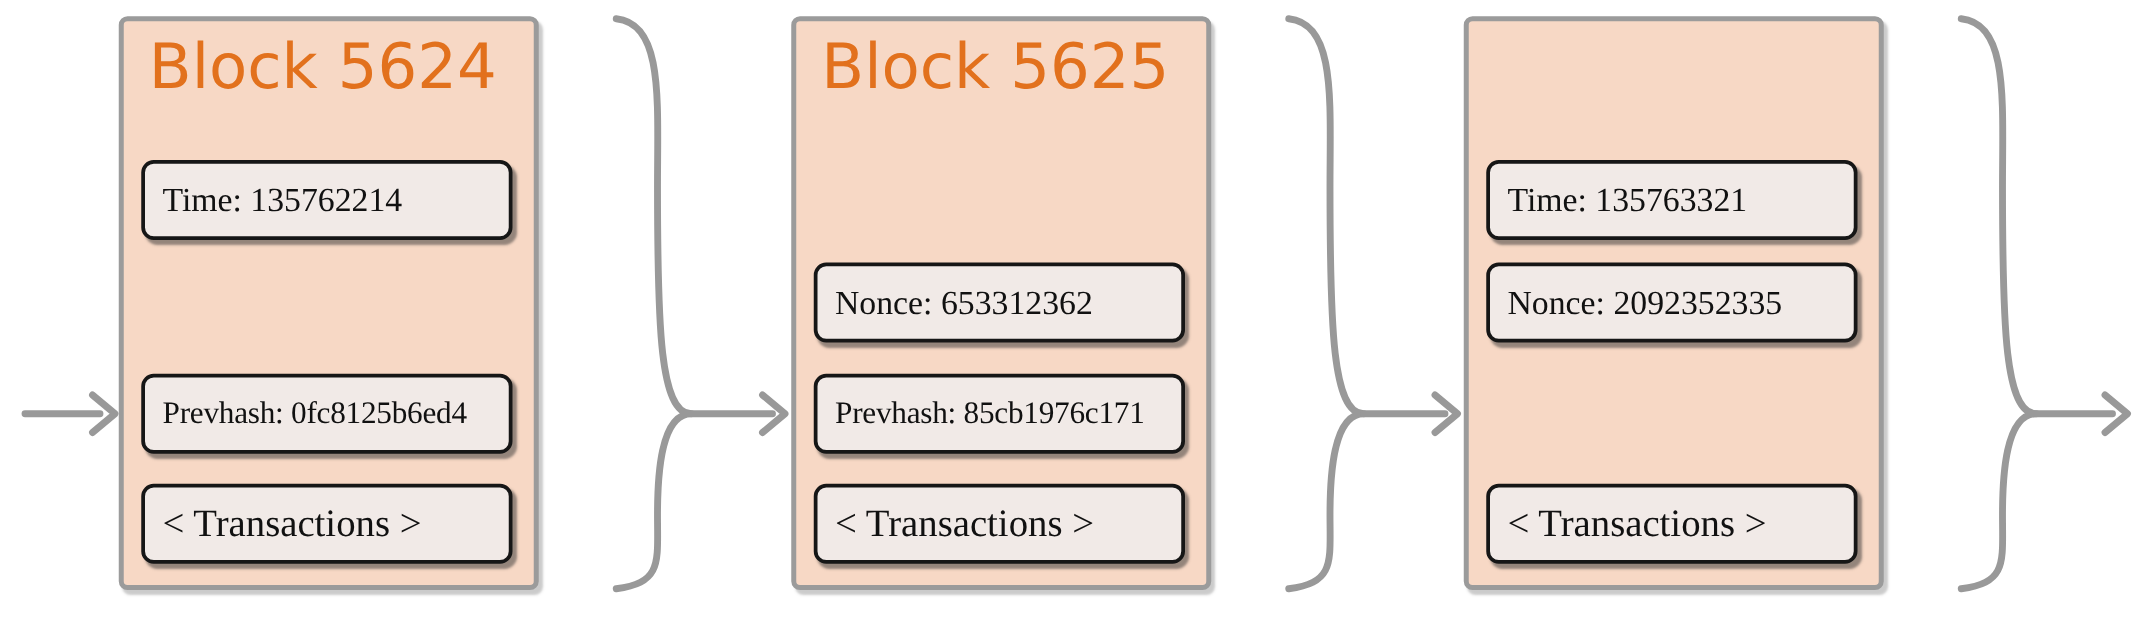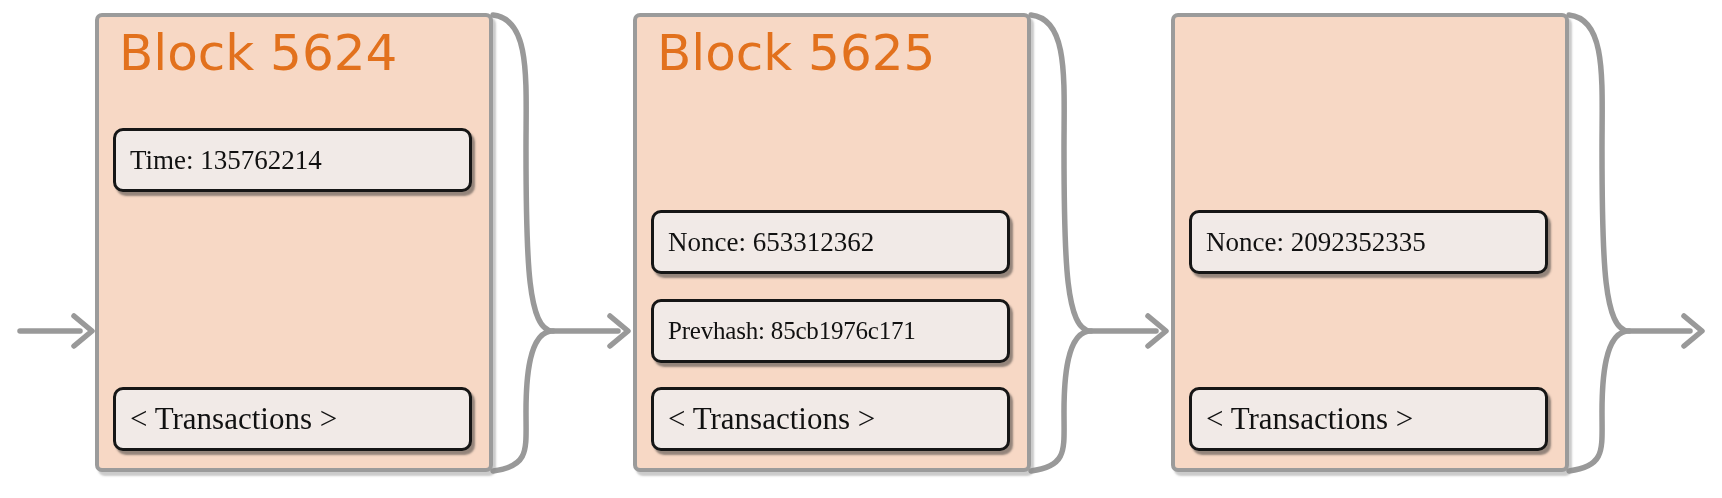--- a/index.html
+++ b/index.html
@@ -28,21 +28,21 @@
   }
   .connectors path{
     fill:none;
     stroke:var(--connector,#999);
     stroke-width:5.5;
     stroke-linecap:round;
     stroke-linejoin:round;
   }
   .block{
     position:absolute;top:13px;
-    width:398px;height:459px;
+    width:336px;height:459px;
     box-sizing:border-box;
     background:var(--block_fill,#f7d8c5);
     border:4px solid var(--block_border,#9b9b9b);
     border-radius:7px;
     box-shadow:3px 4px 2px rgba(140,140,140,0.45);
   }
   .b1{left:95px}.b2{left:633px}.b3{left:1171px}
   .block-title{
     position:absolute;top:8px;left:20px;
     font-size:50px;line-height:1.15;
@@ -87,39 +87,45 @@
     <path d="M 1569 15 C 1607 19 1602 80 1602 150 C 1602 262 1604 331 1629 331 C 1604 331 1602 382 1602 412 C 1602 450 1606 466 1569 471"></path>
     <path d="M 1629 331 H 1690"></path>
     <path d="M 1684 316 L 1702 331 L 1684 346"></path>
   </svg>
 
   <div class="block b1">
     <div class="block-title">Block 5624</div>
     <div class="field f-time">
       <span>Time: 135762214</span>
     </div>
+    <div class="field f-prev">
+      <span>Prevhash: 0fc8125b6ed4</span>
+    </div>
     <div class="field f-trans">
       <span>&lt; Transactions &gt;</span>
     </div>
   </div>
 
   <div class="block b2">
     <div class="block-title">Block 5625</div>
     <div class="field f-nonce">
       <span>Nonce: 653312362</span>
     </div>
     <div class="field f-prev">
       <span>Prevhash: 85cb1976c171</span>
     </div>
     <div class="field f-trans">
       <span>&lt; Transactions &gt;</span>
     </div>
   </div>
 
   <div class="block b3">
+    <div class="field f-time">
+      <span>Time: 135763321</span>
+    </div>
     <div class="field f-nonce">
       <span>Nonce: 2092352335</span>
     </div>
     <div class="field f-trans">
       <span>&lt; Transactions &gt;</span>
     </div>
   </div>
 
 </div>
 

